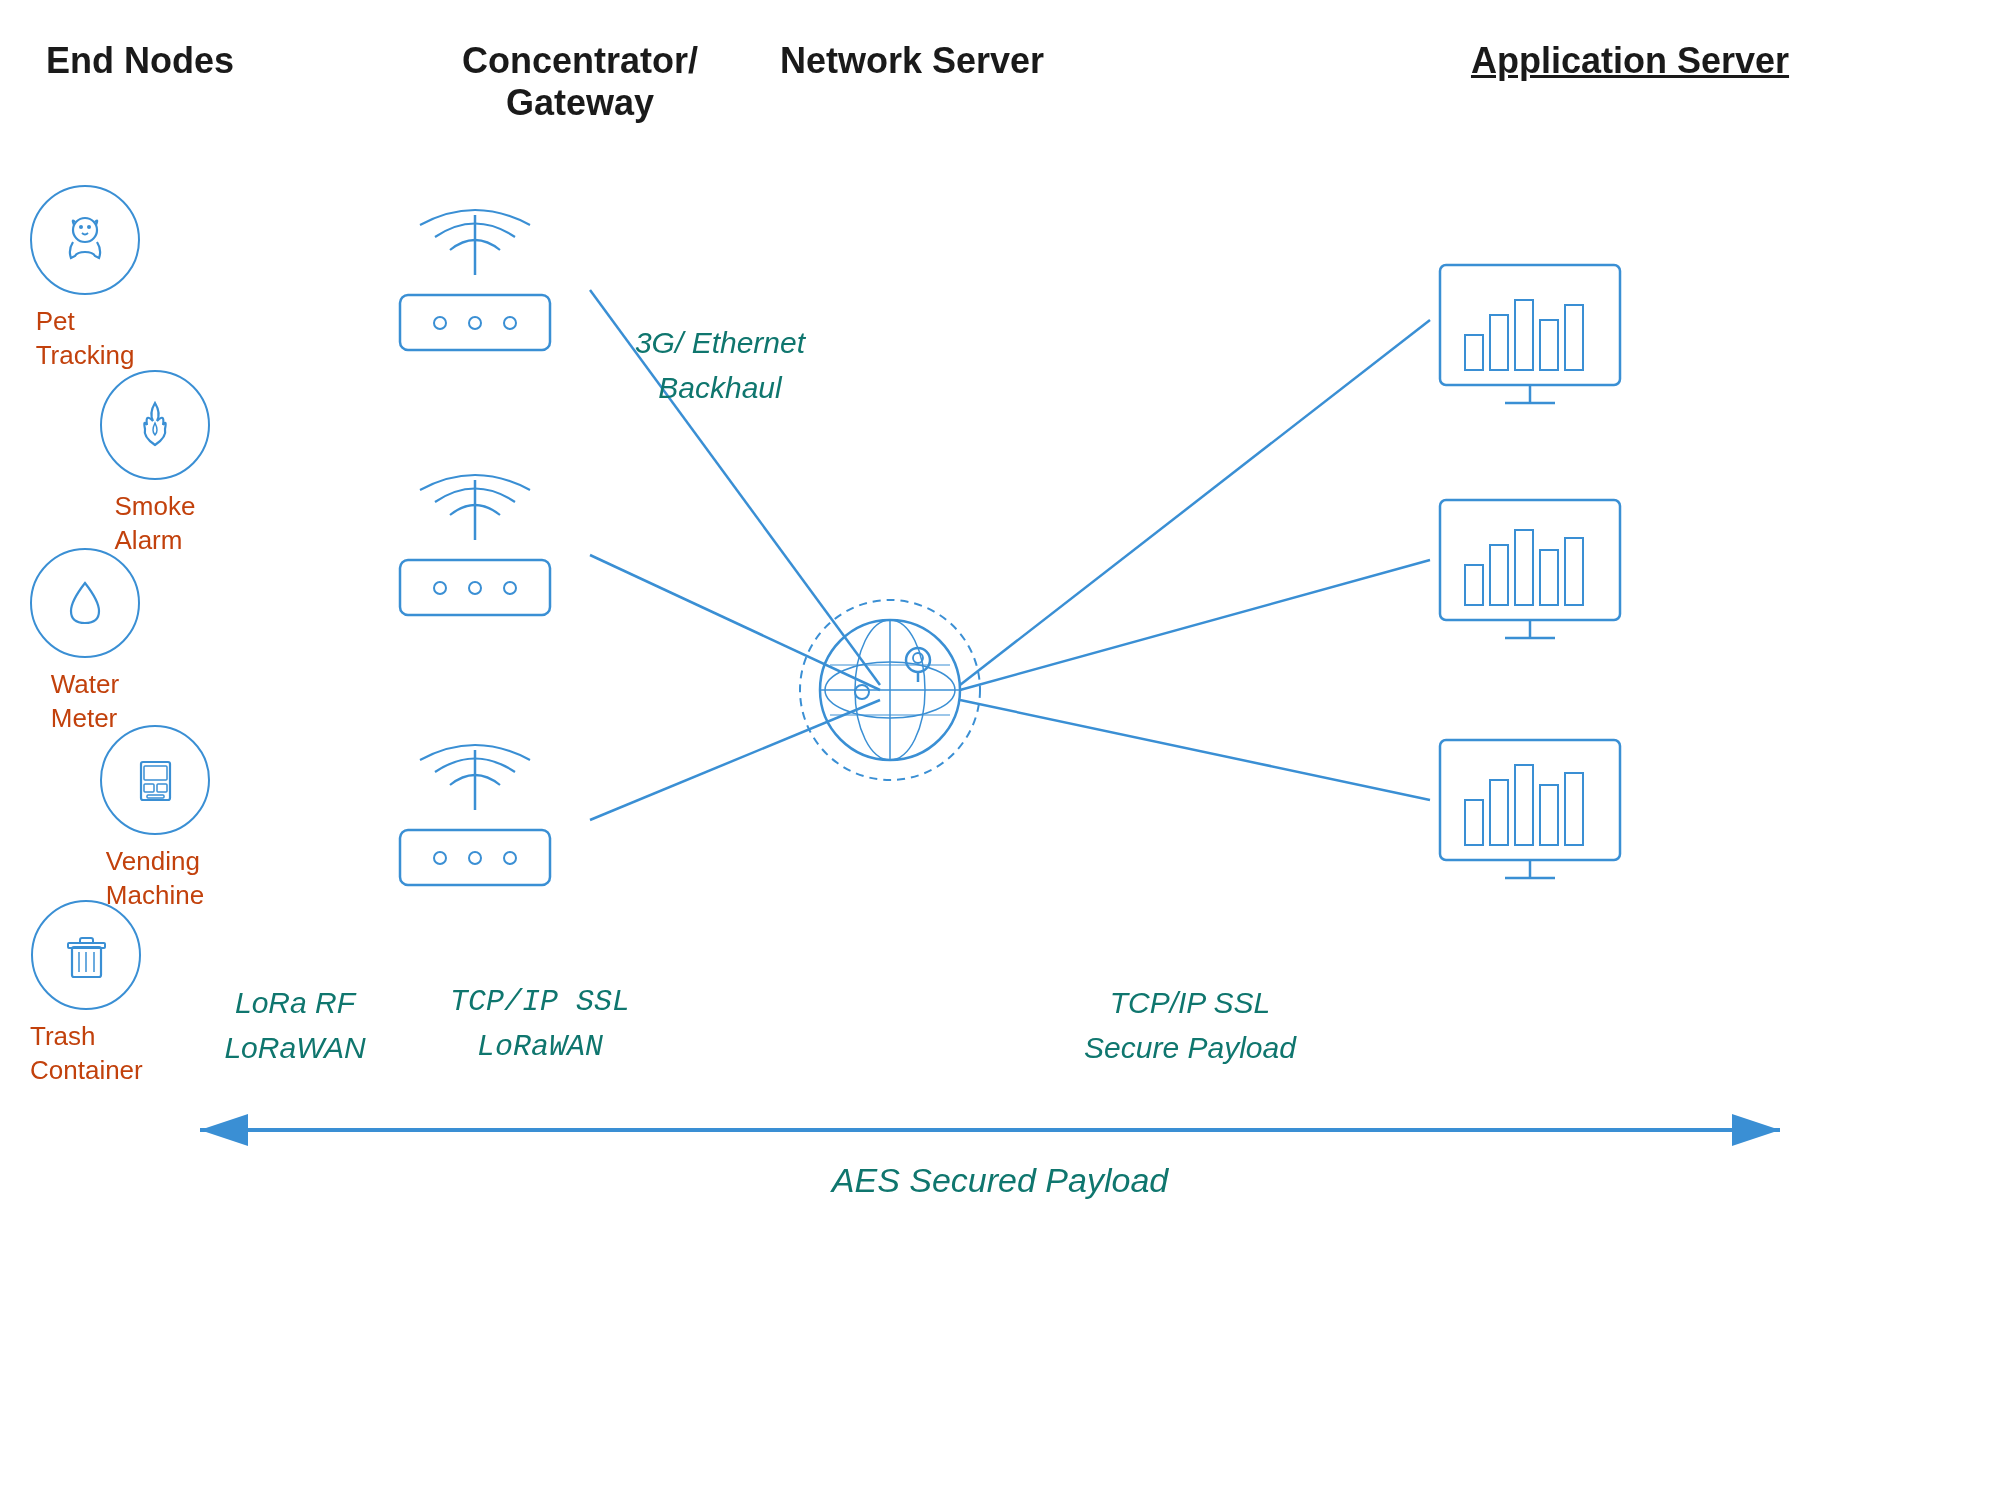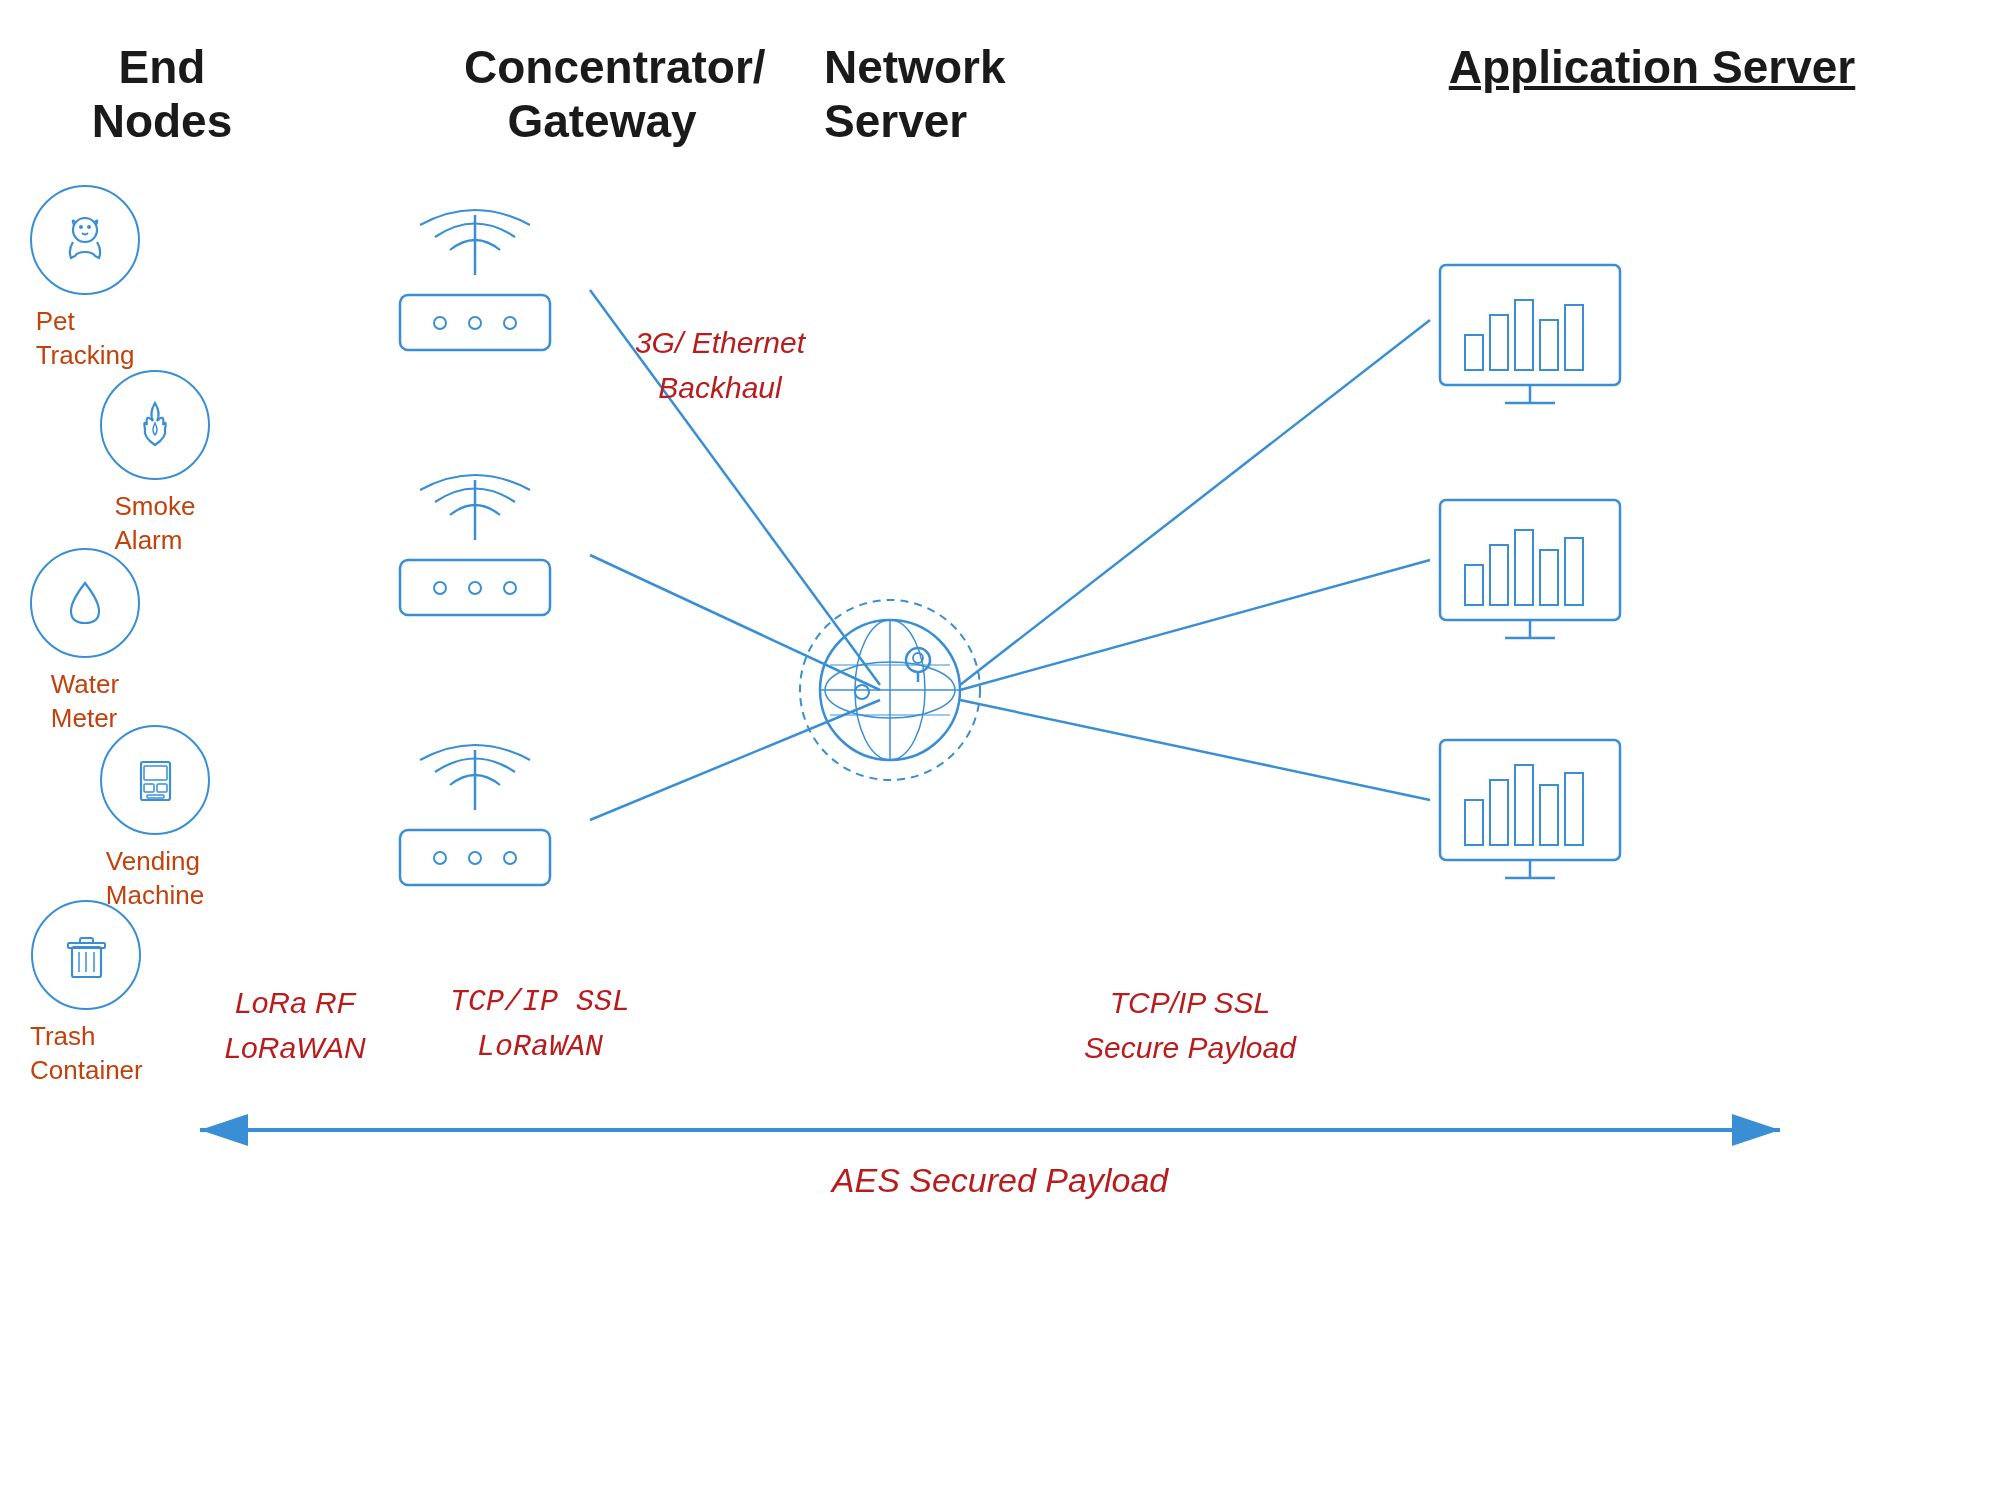--- a/index.html
+++ b/index.html
@@ -15,25 +15,24 @@
     .diagram-container {
       width: 2000px;
       height: 1500px;
       position: relative;
     }
 
     
     .col-header {
       position: absolute;
       top: 40px;
-      font-size: 46px;
+      font-size: 36px;
       font-weight: 700;
       color: #1a1a1a;
       text-align: center;
-      padding-left: 44px;
     }
 
     #header-end-nodes { left: 0; width: 280px; }
     #header-gateway { left: 460px; width: 320px; }
     #header-network { left: 870px; width: 380px; }
     #header-app { left: 1380px; width: 560px; text-decoration: underline; }
 
     
     .end-node {
       position: absolute;
@@ -75,21 +74,21 @@
     
     .monitor {
       position: absolute;
     }
 
     
     .diagram-label {
       position: absolute;
       font-size: 30px;
       font-style: italic;
-      color: #b91c1c;
+      color: #0f766e;
       text-align: center;
       line-height: 1.5;
     }
 
     svg.lines {
       position: absolute;
       top: 0;
       left: 0;
       width: 2000px;
       height: 1500px;

